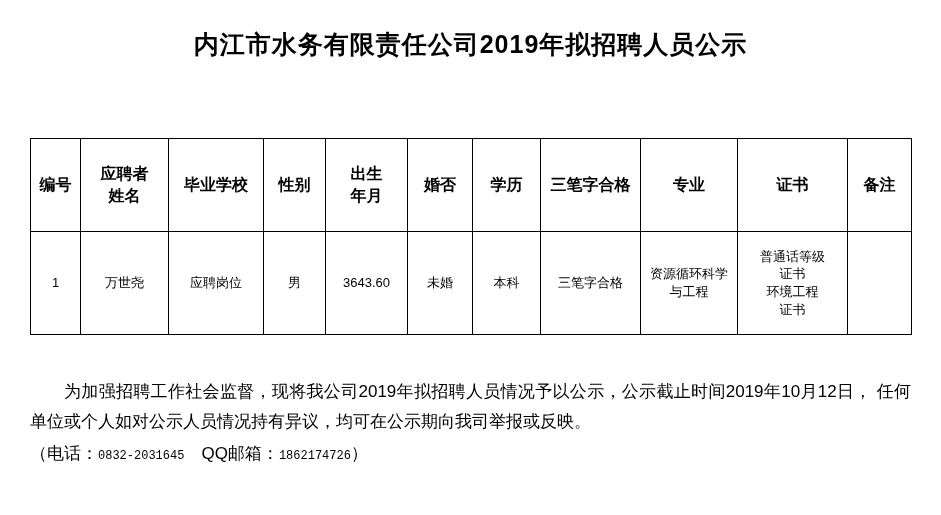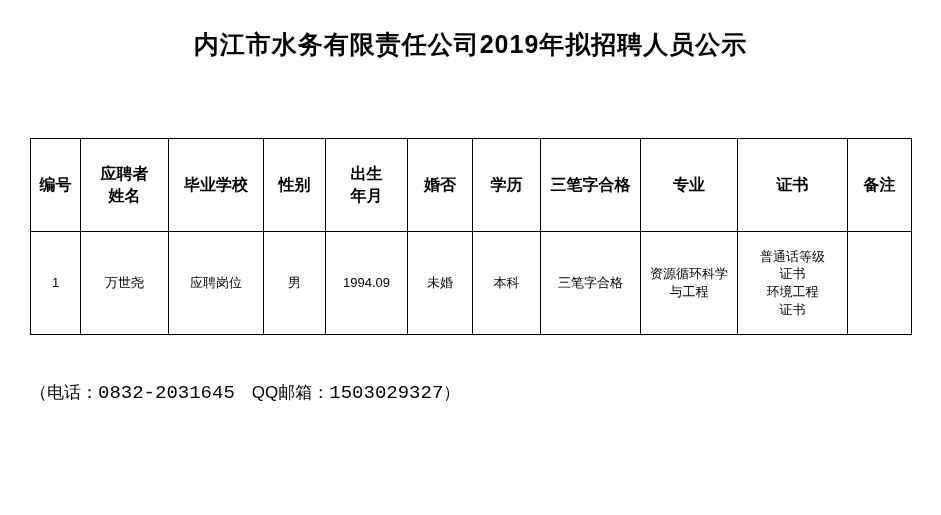--- a/index.html
+++ b/index.html
@@ -73,21 +73,21 @@
   .indent {
     text-indent: 2em;
   }
   .contact-line {
     margin-top: 12px;
     font-family: "Liberation Sans", "DejaVu Sans", sans-serif;
     font-size: 17px;
   }
   .mono-inline {
     font-family: "Liberation Mono", "DejaVu Sans Mono", monospace;
-    font-size: 19px;
+    font-size: 12px;
   }
   
   col.c0 { width: 50px; }
   col.c1 { width: 88px; }
   col.c2 { width: 95px; }
   col.c3 { width: 62px; }
   col.c4 { width: 82px; }
   col.c5 { width: 65px; }
   col.c6 { width: 68px; }
   col.c7 { width: 100px; }
@@ -137,36 +137,37 @@
           <th>证书</th>
           <th>备注</th>
         </tr>
       </thead>
       <tbody>
         <tr>
           <td class="num-cell">1</td>
           <td>万世尧</td>
           <td>应聘岗位</td>
           <td>男</td>
-          <td class="date-cell">1994.09</td>
+          <td class="date-cell">3643.60</td>
           <td>未婚</td>
           <td>本科</td>
           <td>三笔字合格</td>
           <td>资源循环科学与工程</td>
           <td>
             <div>普通话等级</div>
             <div>证书</div>
             <div>环境工程</div>
             <div>证书</div>
           </td>
           <td></td>
         </tr>
       </tbody>
     </table>
   </div>
 
   <div class="body-text">
+    <p class="indent">为加强招聘工作社会监督，现将我公司2019年拟招聘人员情况予以公示，公示截止时间2019年10月12日， 任何单位或个人如对公示人员情况持有异议，均可在公示期向我司举报或反映。</p>
     <p class="contact-line">
-      <span>（电话：</span><span class="mono-inline">0832-2031645</span><span>　QQ邮箱：</span><span class="mono-inline">1503029327</span><span>）</span>
+      <span>（电话：</span><span class="mono-inline">0832-2031645</span><span>　QQ邮箱：</span><span class="mono-inline">1862174726</span><span>）</span>
     </p>
   </div>
 
 </div>
 
 </body></html>

